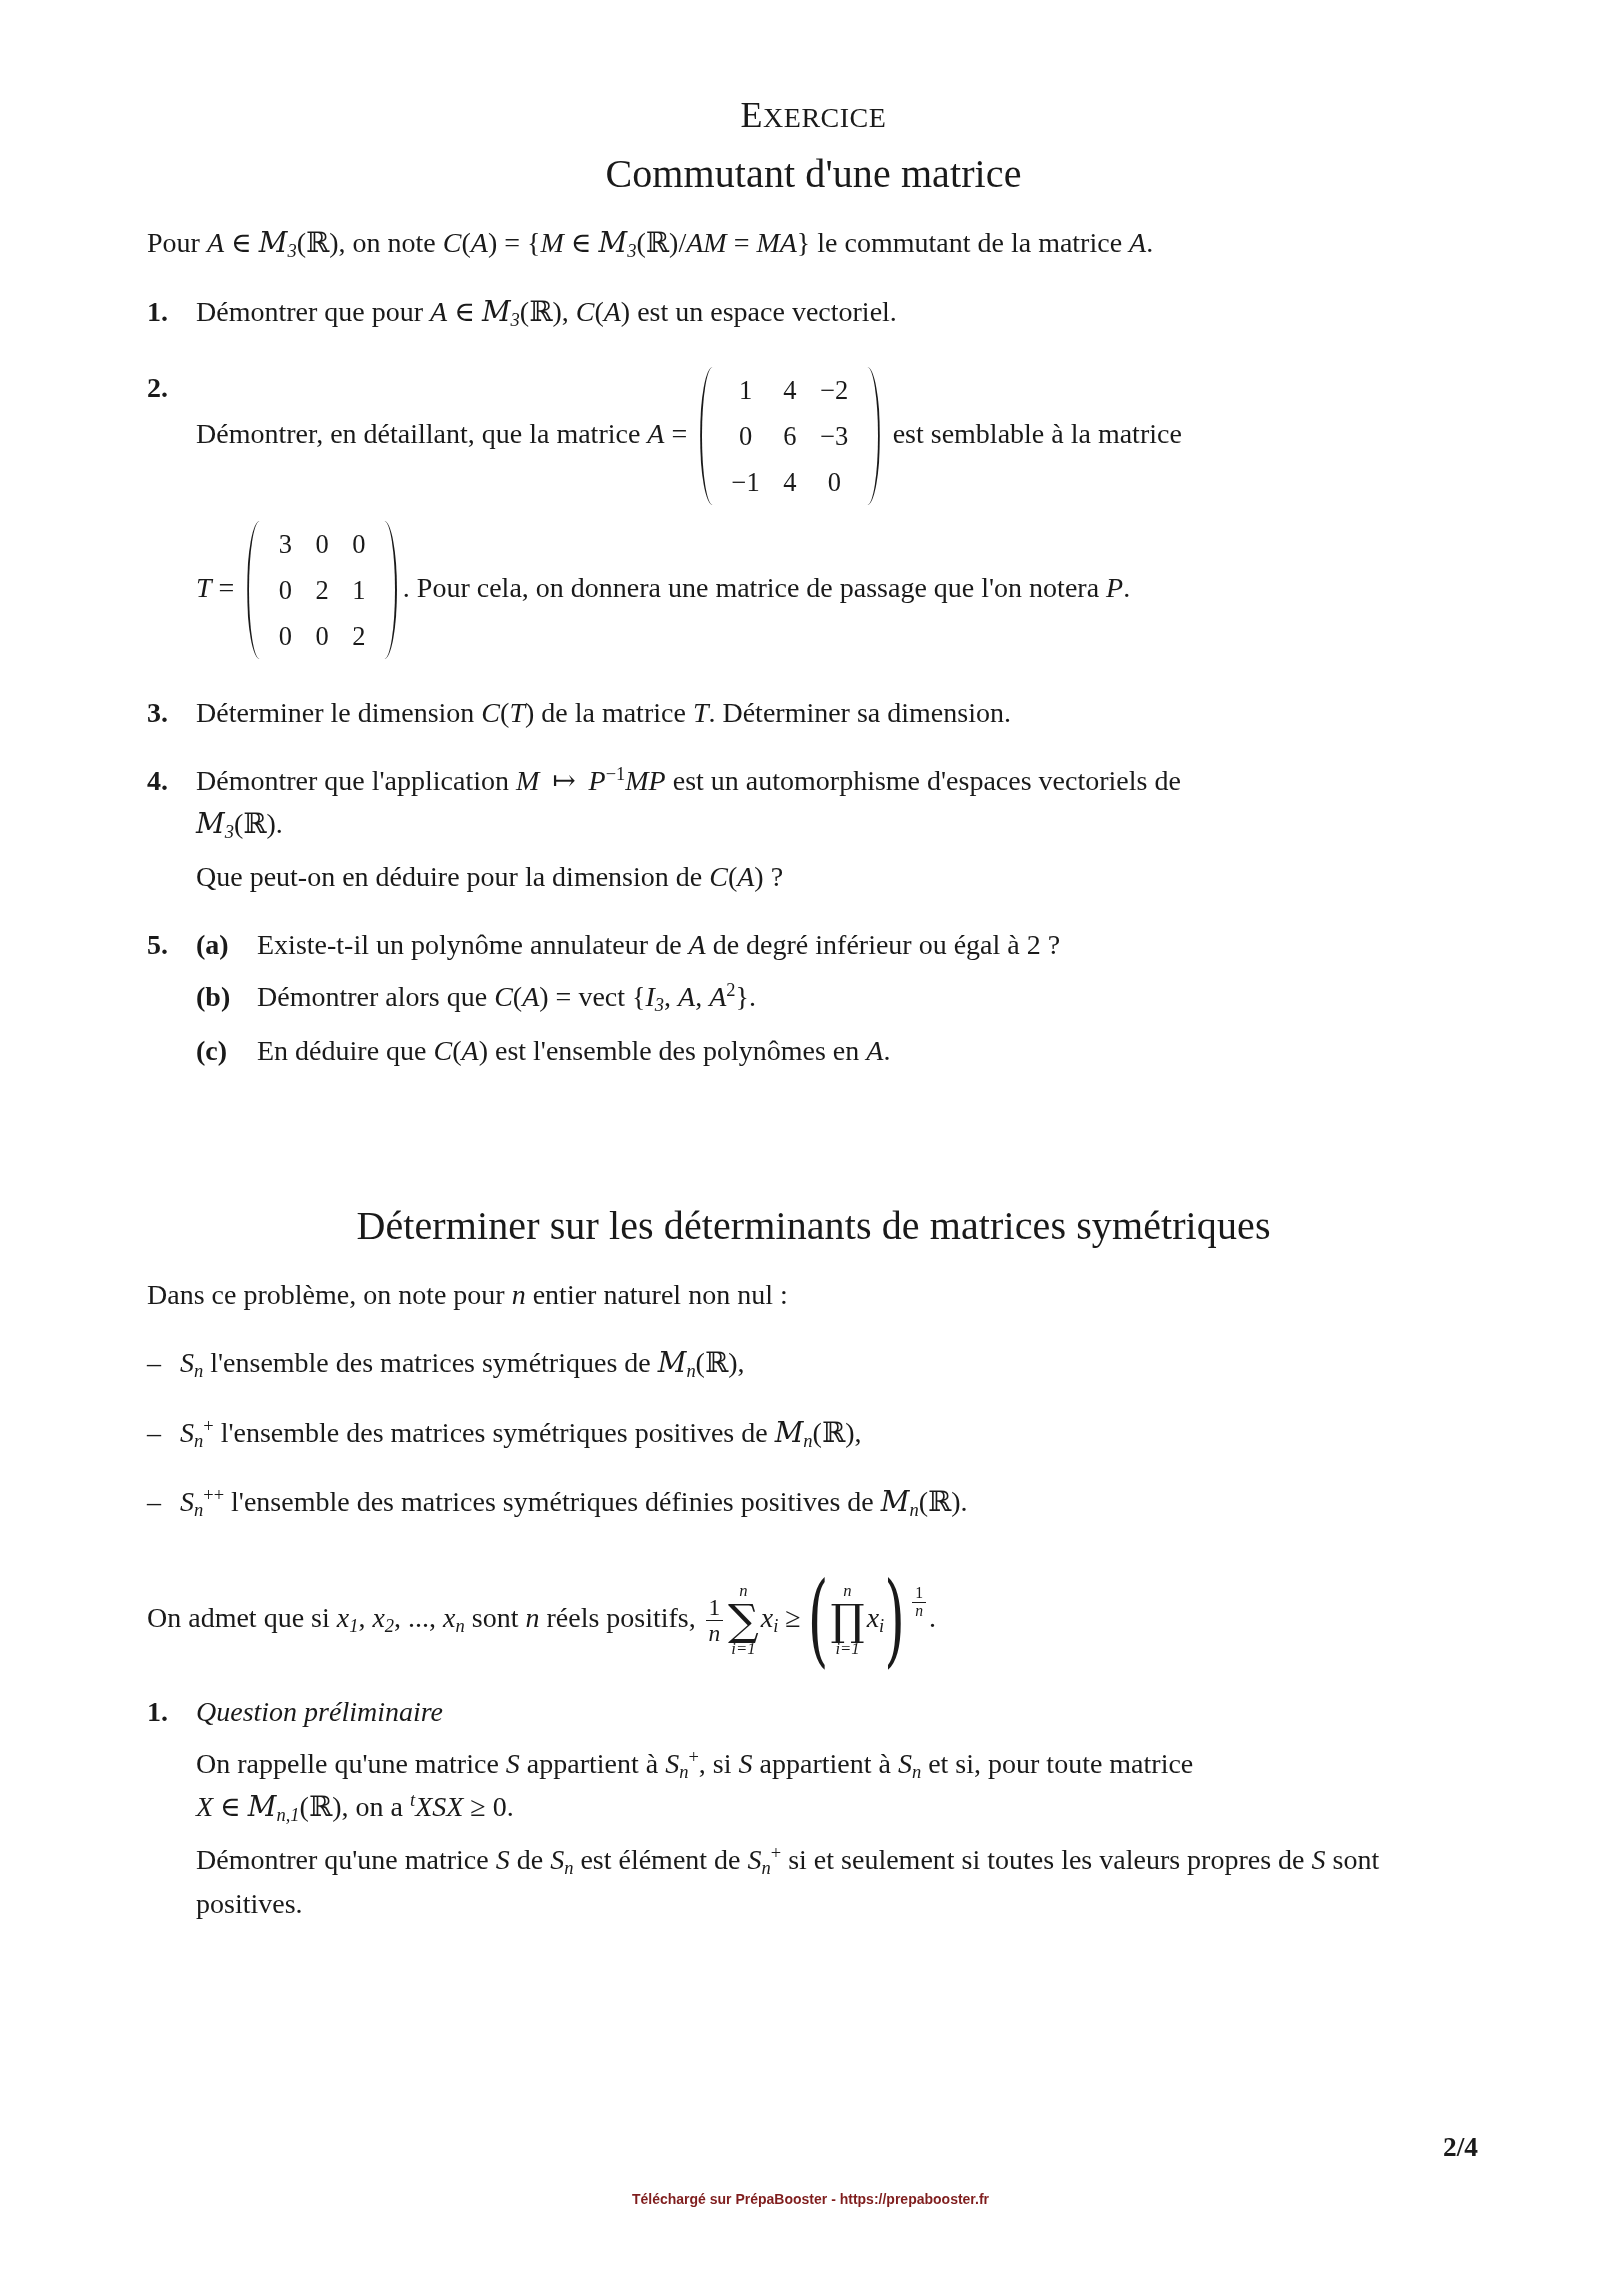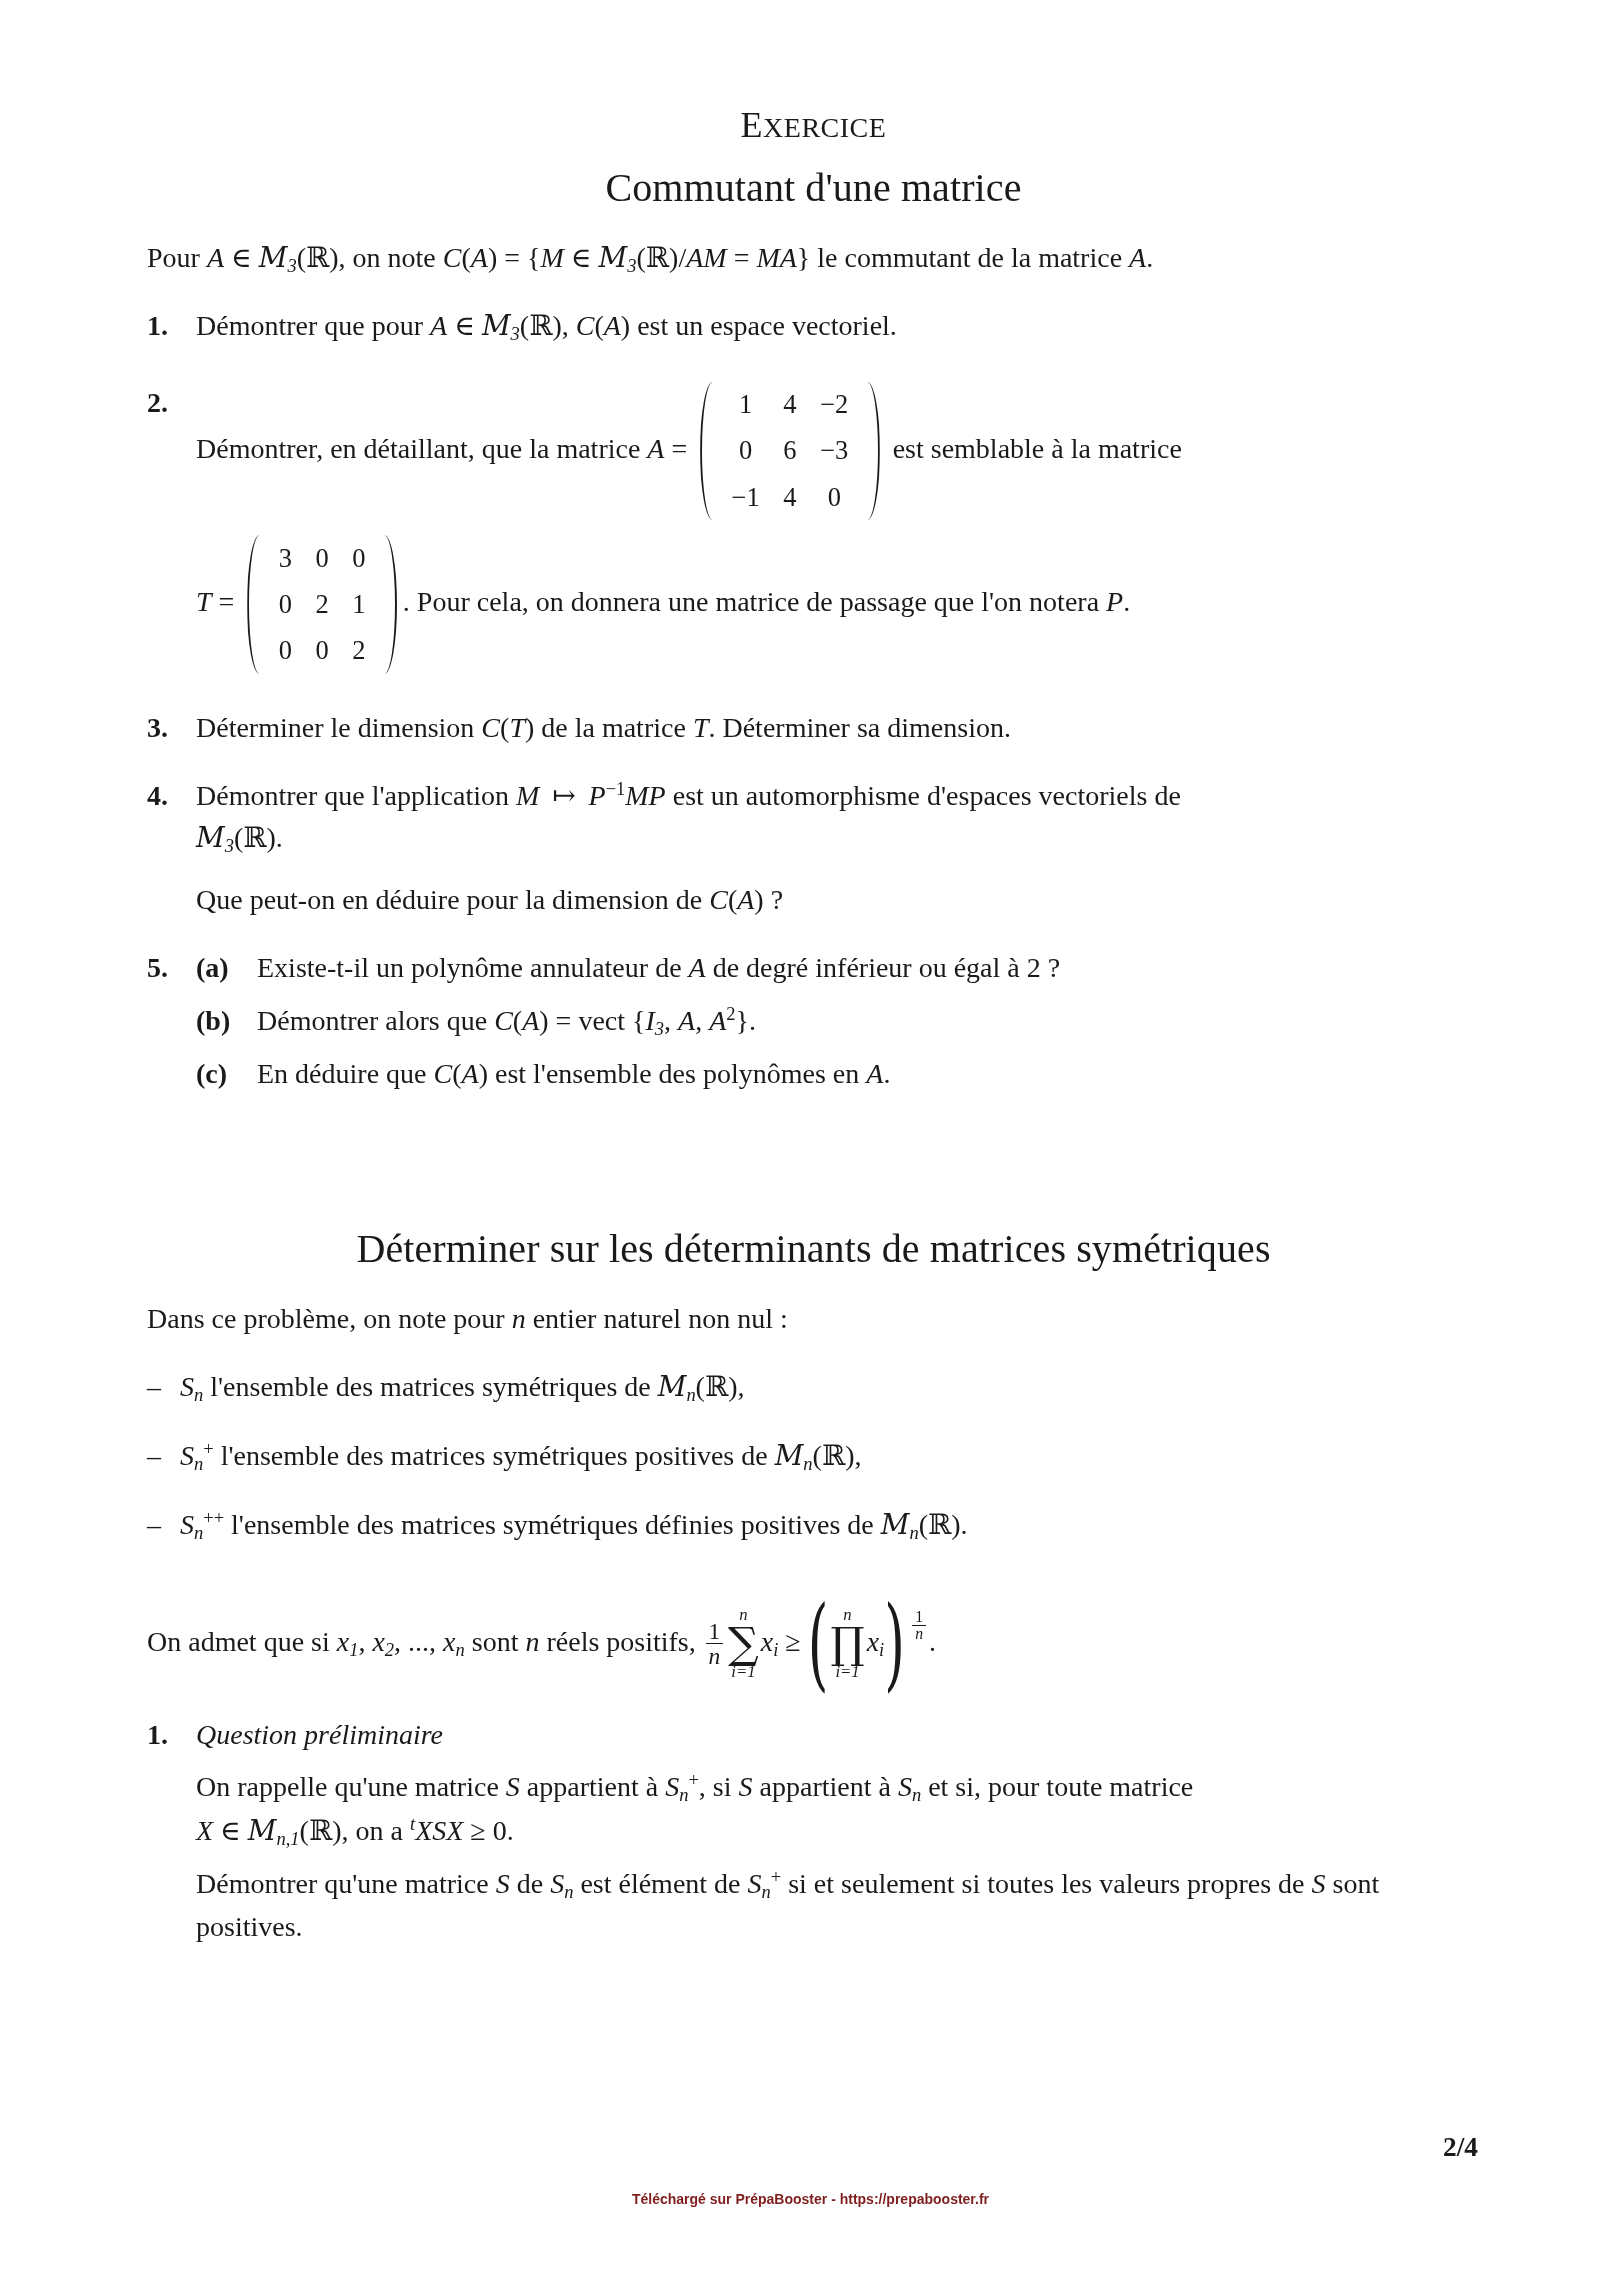--- a/index.html
+++ b/index.html
@@ -11,21 +11,21 @@
     overflow:hidden;
   }
   .page { position:relative; width:1621px; height:2293px; padding:0; box-sizing:border-box; }
   .content { position:absolute; left:147px; top:0; width:1333px; }
 
   
   .sec-kicker {
     text-align:center;
     font-size:36px;
     letter-spacing:0.5px;
-    margin:18px;
+    margin:8px;
   }
   .smallcaps .first { font-size:36px; }
   .smallcaps .rest { font-size:28px; }
   .sec-title {
     text-align:center;
     font-size:40px;
     font-weight:normal;
     margin:13.7px 0 0 0;
     letter-spacing:0.1px;
   }
@@ -37,21 +37,21 @@
     margin:25.5px 0 0 0;
     text-align:left;
   }
 
   
   .qlist { margin:0; padding:0; list-style:none; }
   .qitem { position:relative; padding-left:49px; margin-top:25.5px; font-size:28px; line-height:1.52; }
   .qitem > .num { position:absolute; left:0; top:0; font-weight:bold; font-size:28px; }
   .qitem .sub { position:relative; padding-left:61px; margin-top:9.8px; }
   .qitem .sub > .lbl { position:absolute; left:0; top:0; font-weight:bold; }
-  .cont { margin-top:19px; }
+  .cont { margin-top:10px; }
 
   
   .dlist { margin:0; padding:0; list-style:none; }
   .ditem { position:relative; padding-left:33px; margin-top:25.5px; font-size:28px; line-height:1.5; }
   .ditem > .dash { position:absolute; left:0; top:0; }
 
   
   .m { font-style:italic; font-family:"Liberation Serif","DejaVu Serif",serif; }
   .up { font-style:normal; }
   .bb { font-family:"DejaVu Serif", serif; font-style:normal; }

